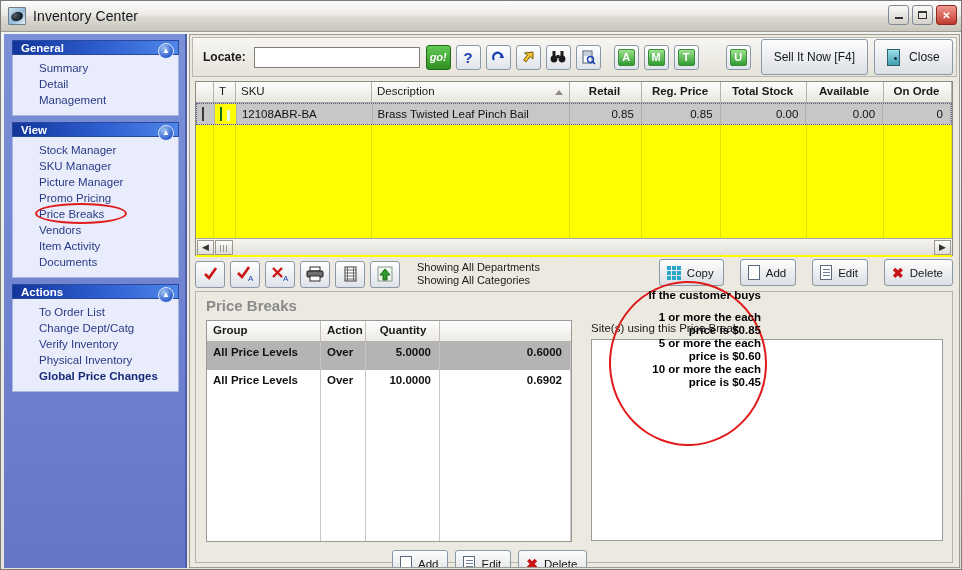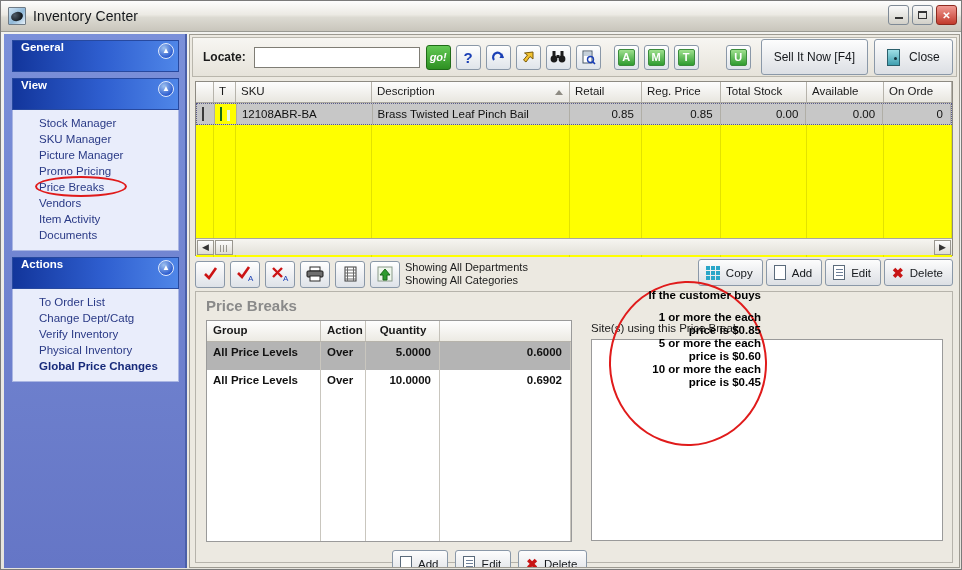--- a/index.html
+++ b/index.html
@@ -57,21 +57,21 @@
   
   .sidebar {
     position: absolute; left: 3px; top: 33px; width: 183px; height: 534px;
     background: #6b84d6;
     background: linear-gradient(#7b90d9, #6576c6);
     border-right: 2px solid #4a5fa8;
     overflow: hidden;
   }
   .grp { margin: 6px 6px 0 8px; }
   .grp-hdr {
-    height: 32px; display: flex; align-items: flex-start;
+    height: 15px; display: flex; align-items: center;
     background: linear-gradient(90deg,#12359b 0%, #2f5fd0 55%, #4f86e8 100%);
     padding-left: 8px; position: relative;
     border: 1px solid #27499f;
   }
   .grp-hdr .t { color: #ffffff; font-size: 11.5px; font-weight: bold; }
   .chev {
     position: absolute; right: 4px; top: 2px; width: 16px; height: 16px;
     border-radius: 50%;
     background: radial-gradient(circle at 35% 30%, #9fc2ef, #2f5fd0 70%);
     border: 1px solid #dfe9fb;
@@ -157,21 +157,21 @@
   .ghead {
     display: flex; height: 21px;
     background: linear-gradient(#fdfdfd,#e8e6df);
     border-bottom: 1px solid #a9a69e;
     font-size: 11.5px; color: #1a1a1a;
   }
   .gh {
     border-right: 1px solid #b6b3ab; padding: 3px 4px 0 5px;
     white-space: nowrap; overflow: hidden; position: relative;
   }
-  .gh.num { text-align: left; padding-right: 7px; }
+  .gh.num { text-align: center; padding-right: 7px; font-weight: bold; }
   .sortarrow {
     position: absolute; right: 6px; top: 8px;
     width: 0; height: 0; border-left: 4px solid transparent;
     border-right: 4px solid transparent; border-bottom: 5px solid #8e8b83;
   }
   .grow {
     display: flex; height: 22px; align-items: center;
     background: #c7c7c7; border: 1px dotted #5a5a8a;
     font-size: 11.5px; color: #111;
   }
@@ -212,22 +212,22 @@
 
   
   .actionbar { position: absolute; left: 5px; top: 224px; width: 758px; height: 30px; display: flex; align-items: center; }
   .abtn {
     width: 30px; height: 27px; margin-right: 5px;
     border: 1px solid #8a98a8; border-radius: 3px;
     background: linear-gradient(#ffffff,#dee2e8);
     display: flex; align-items: center; justify-content: center;
     cursor: pointer; flex: none; position: relative; font-size: 13px;
   }
-  .showing { font-size: 11px; color: #1b1b1b; line-height: 13px; }
-  .rightbtns { position: absolute; right: 0; top: 0; display: flex; gap: 3px; }
+  .showing { margin-left: 12px; font-size: 11px; color: #1b1b1b; line-height: 13px; }
+  .rightbtns { position: absolute; right: 0; top: 0; display: flex; gap: 16px; }
   .rbtn {
     height: 27px; padding: 0 9px 0 7px; border: 1px solid #8a98a8; border-radius: 3px;
     background: linear-gradient(#fdfdfd,#dcdfe4);
     display: flex; align-items: center; gap: 6px; font-size: 11.5px; color: #15181c; cursor: pointer;
   }
   .doc-icon {
     width: 12px; height: 15px; background: #fff; border: 1px solid #5b6b7b;
     position: relative; flex: none;
   }
   .doc-icon.lines:after {
@@ -302,20 +302,25 @@
       <div class="winbtn close">✕</div>
     </div>
   </div>
 
   <div class="sidebar">
 
     <div class="grp">
       <div class="grp-hdr">
         <span class="t">General</span>
         <span class="chev">▲</span>
+      </div>
+      <div class="grp-body">
+        <div class="grp-item">Summary</div>
+        <div class="grp-item">Detail</div>
+        <div class="grp-item">Management</div>
       </div>
     </div>
 
     <div class="grp">
       <div class="grp-hdr">
         <span class="t">View</span>
         <span class="chev">▲</span>
       </div>
       <div class="grp-body">
         <div class="grp-item">Stock Manager</div>

